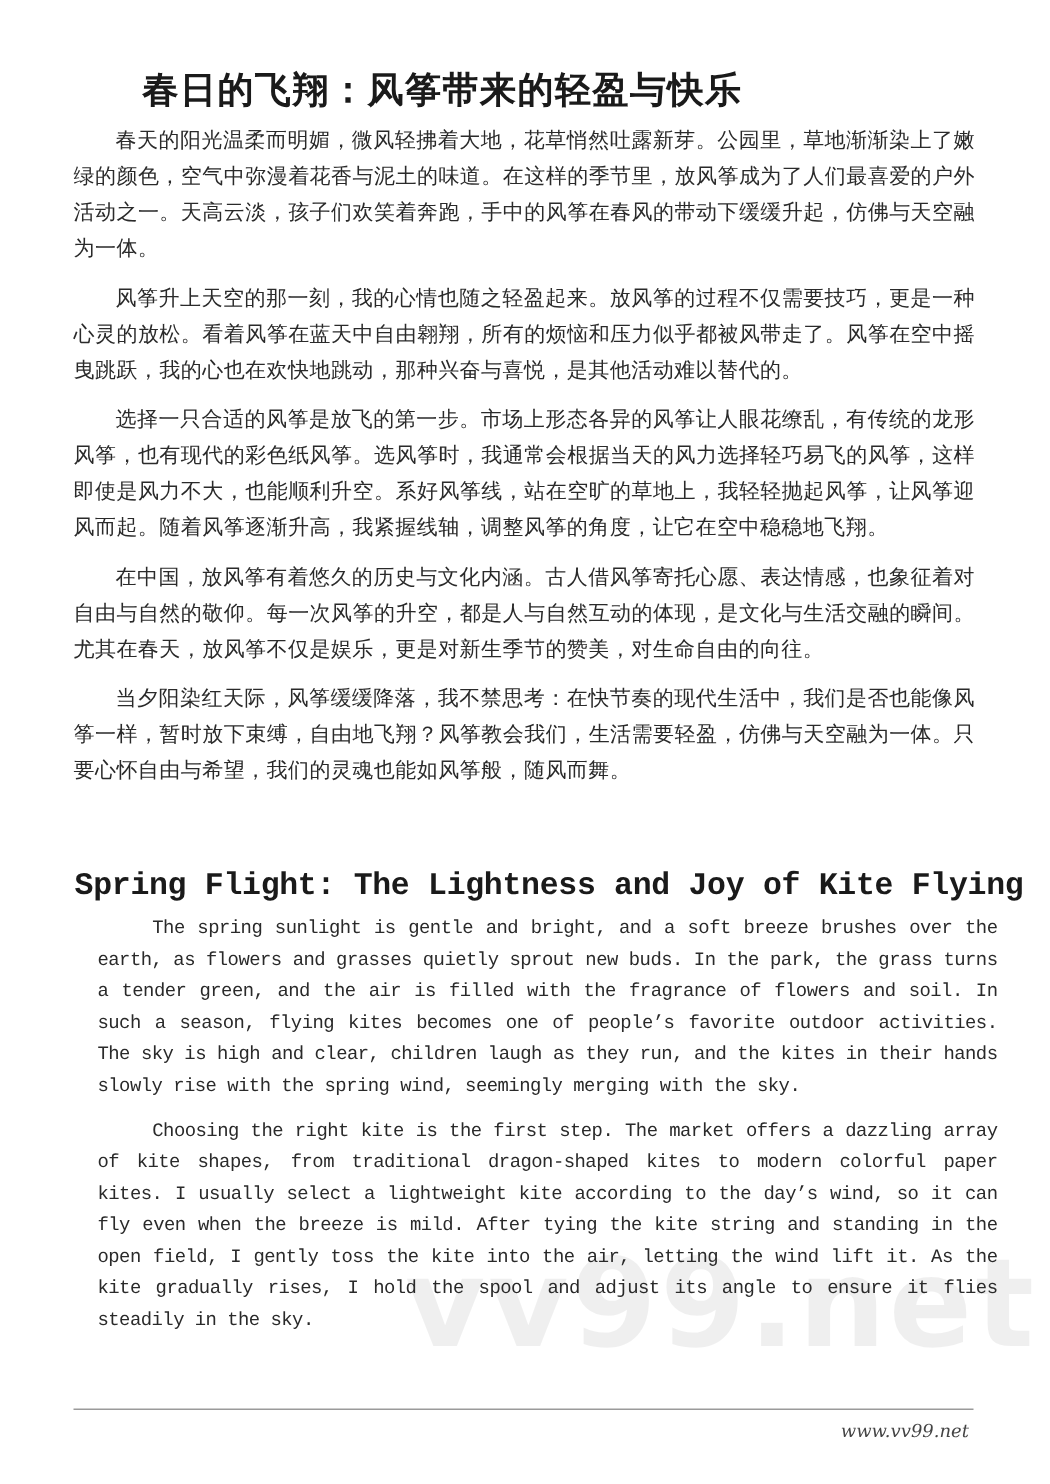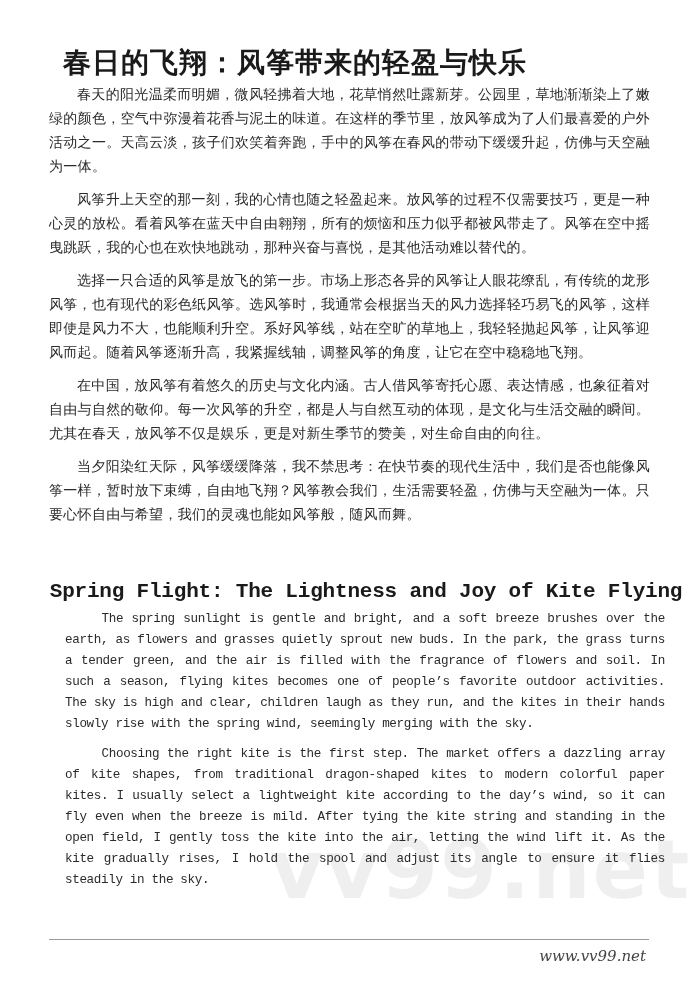--- a/index.html
+++ b/index.html
@@ -35,21 +35,21 @@
       z-index: 0;
     }
     .title-cn {
       position: absolute;
       top: 44px;
       left: 0;
       width: 590px;
       text-align: center;
       font-family: "DejaVu Sans", sans-serif;
       font-weight: bold;
-      font-size: 28px;
+      font-size: 24px;
       color: #1a1a1a;
       letter-spacing: 1px;
       margin: 0;
       z-index: 1;
     }
     .section-cn {
       position: absolute;
       top: 82px;
       left: 49px;
       width: 601px;
@@ -104,21 +104,21 @@
       height: 0;
       border-top: 1.5px solid #9a9a9a;
       z-index: 1;
     }
     .footer-url {
       position: absolute;
       top: 947px;
       right: 54px;
       font-family: "DejaVu Serif", serif;
       font-style: italic;
-      font-size: 15px;
+      font-size: 12px;
       color: #444444;
       z-index: 1;
     }
   </style>
 </head>
 <body>
 
 <div class="page">
 
   <div class="watermark">vv99.net</div>

